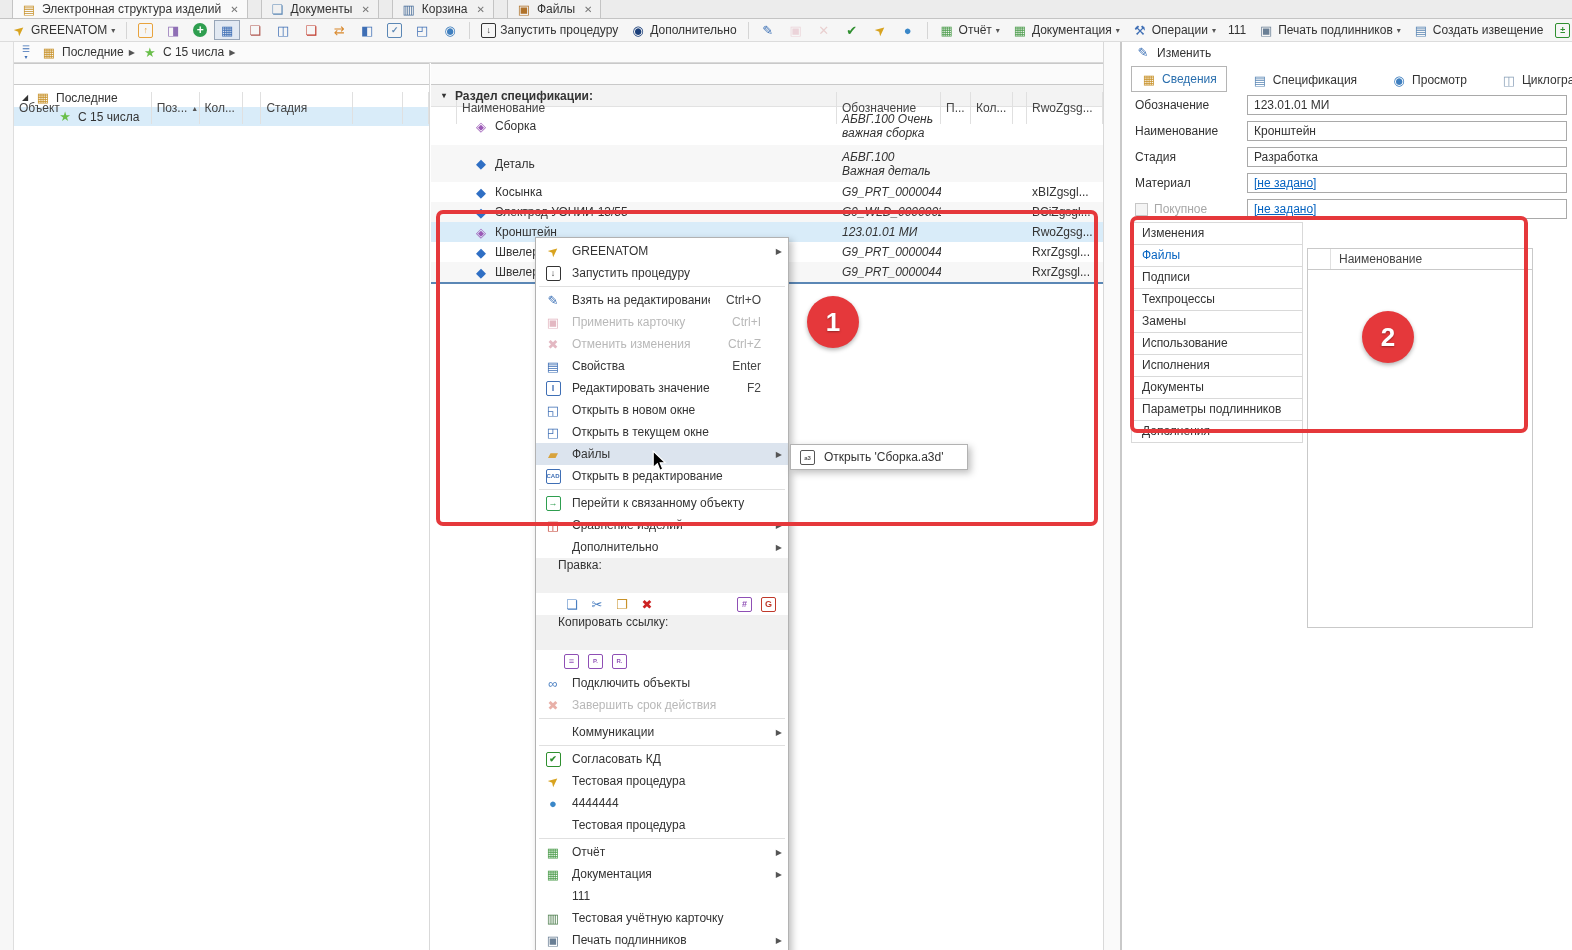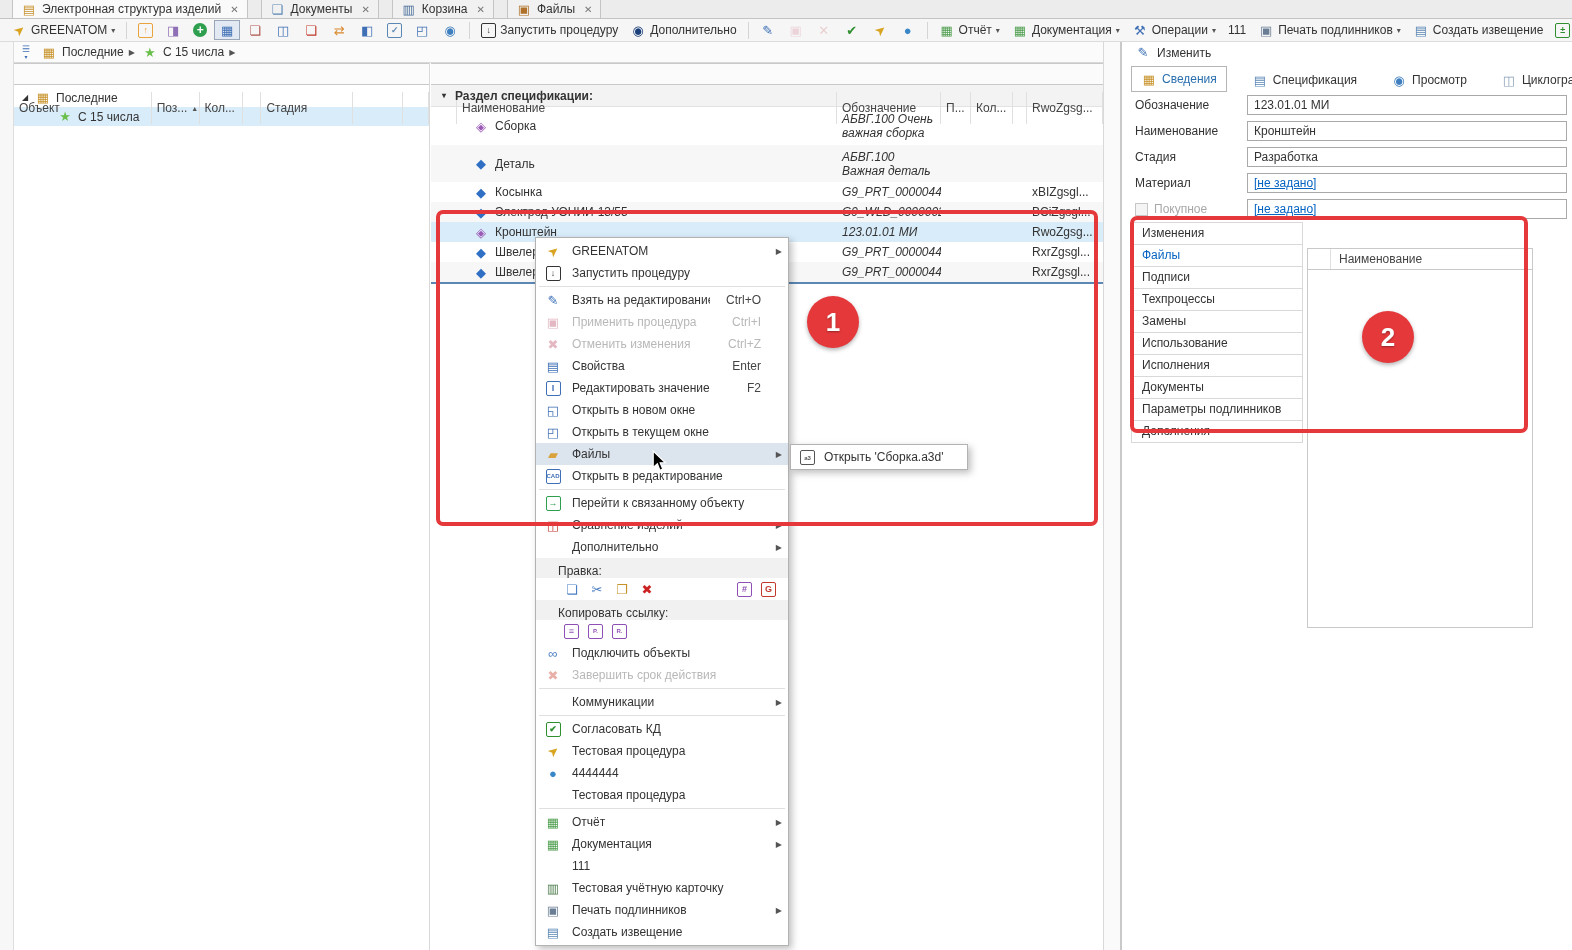--- a/index.html
+++ b/index.html
@@ -67,21 +67,21 @@
          box-shadow:3px 3px 7px rgba(0,0,0,.25);z-index:20;padding:2px 0;box-sizing:border-box;}
   .mi{height:22px;display:flex;align-items:center;padding:0 6px;}
   .mi .islot{width:22px;display:flex;justify-content:center;margin-right:8px;flex:none;}
   .mlabel{flex:1;white-space:nowrap;overflow:hidden;}
   .mkey{margin:0 12px 0 16px;color:#444;}
   .marrow{width:9px;font-size:8px;color:#555;text-align:right;}
   .mi.dis{color:#b8b8b8;}
   .mi.dis .mkey{color:#b8b8b8;}
   .mi.hl{background:#dce4ee;}
   .msep{height:1px;background:#e0e0e0;margin:2px 3px;}
-  .msec{height:20px;background:#f1f1f1;display:flex;align-items:flex-end;padding-left:22px;}
+  .msec{height:35px;background:#f1f1f1;display:flex;align-items:flex-start;padding-left:22px;}
   .mrow{height:22px;display:flex;align-items:center;gap:9px;padding:0 12px 0 28px;}
   .mrow .spacer{flex:1;}
   
   .submenu{position:absolute;left:790px;top:444px;width:178px;height:26px;background:#fff;border:1px solid #b2b2b2;
            box-shadow:3px 3px 7px rgba(0,0,0,.25);z-index:21;display:flex;align-items:center;gap:9px;padding:0 9px;box-sizing:border-box;}
   
   .editrow{height:21px;display:flex;align-items:center;gap:6px;padding-left:13px;}
   .rtabs{height:29px;display:flex;align-items:flex-end;gap:16px;padding-left:9px;}
   .rtab{display:flex;align-items:center;gap:5px;padding:4px 9px;white-space:nowrap;}
   .rtab.active{border:1px solid #b5b5b5;background:#fff;color:#2a6fae;}
@@ -540,21 +540,21 @@
         <span class="ic" style="color: rgb(58, 111, 181);">✎</span>
       </span>
       <span class="mlabel">Взять на редактирование</span>
       <span class="mkey">Ctrl+O</span>
       <span class="marrow"></span>
     </div>
     <div class="mi dis">
       <span class="islot">
         <span class="ic" style="color: rgb(227, 184, 194);">▣</span>
       </span>
-      <span class="mlabel">Применить процедура</span>
+      <span class="mlabel">Применить карточку</span>
       <span class="mkey">Ctrl+I</span>
       <span class="marrow"></span>
     </div>
     <div class="mi dis">
       <span class="islot">
         <span class="ic" style="color: rgb(227, 184, 194);">✖</span>
       </span>
       <span class="mlabel">Отменить изменения</span>
       <span class="mkey">Ctrl+Z</span>
       <span class="marrow"></span>

